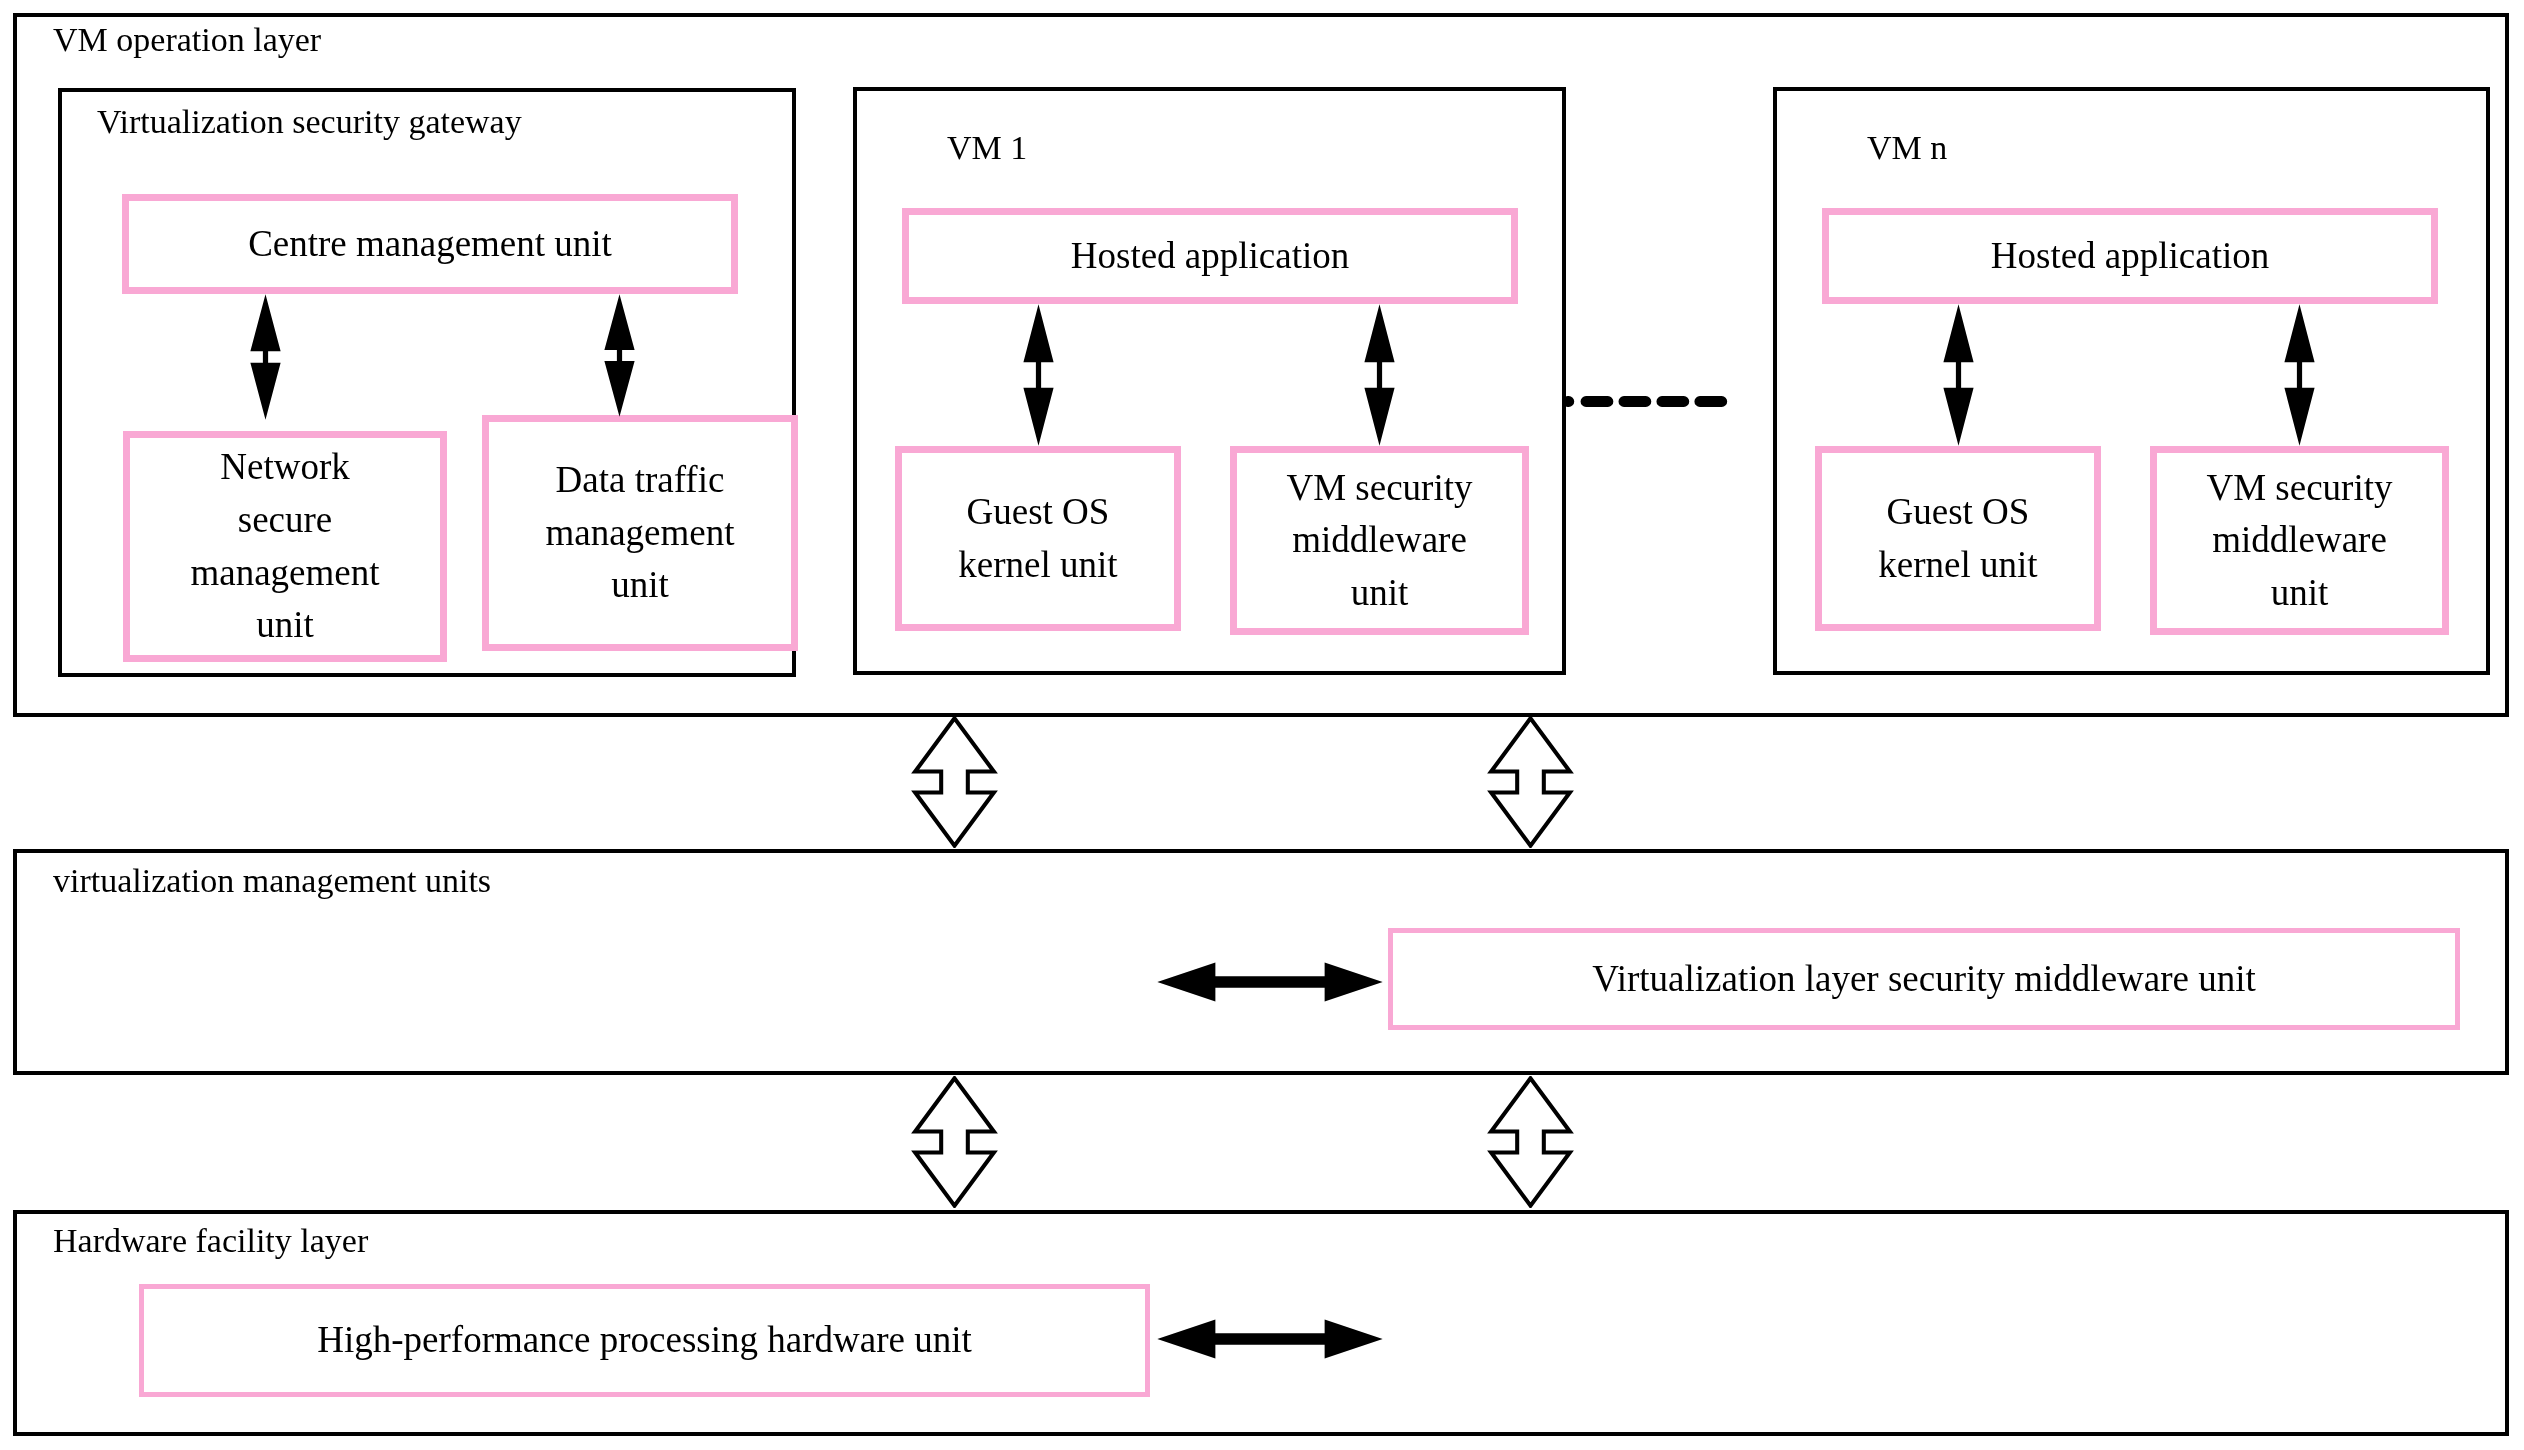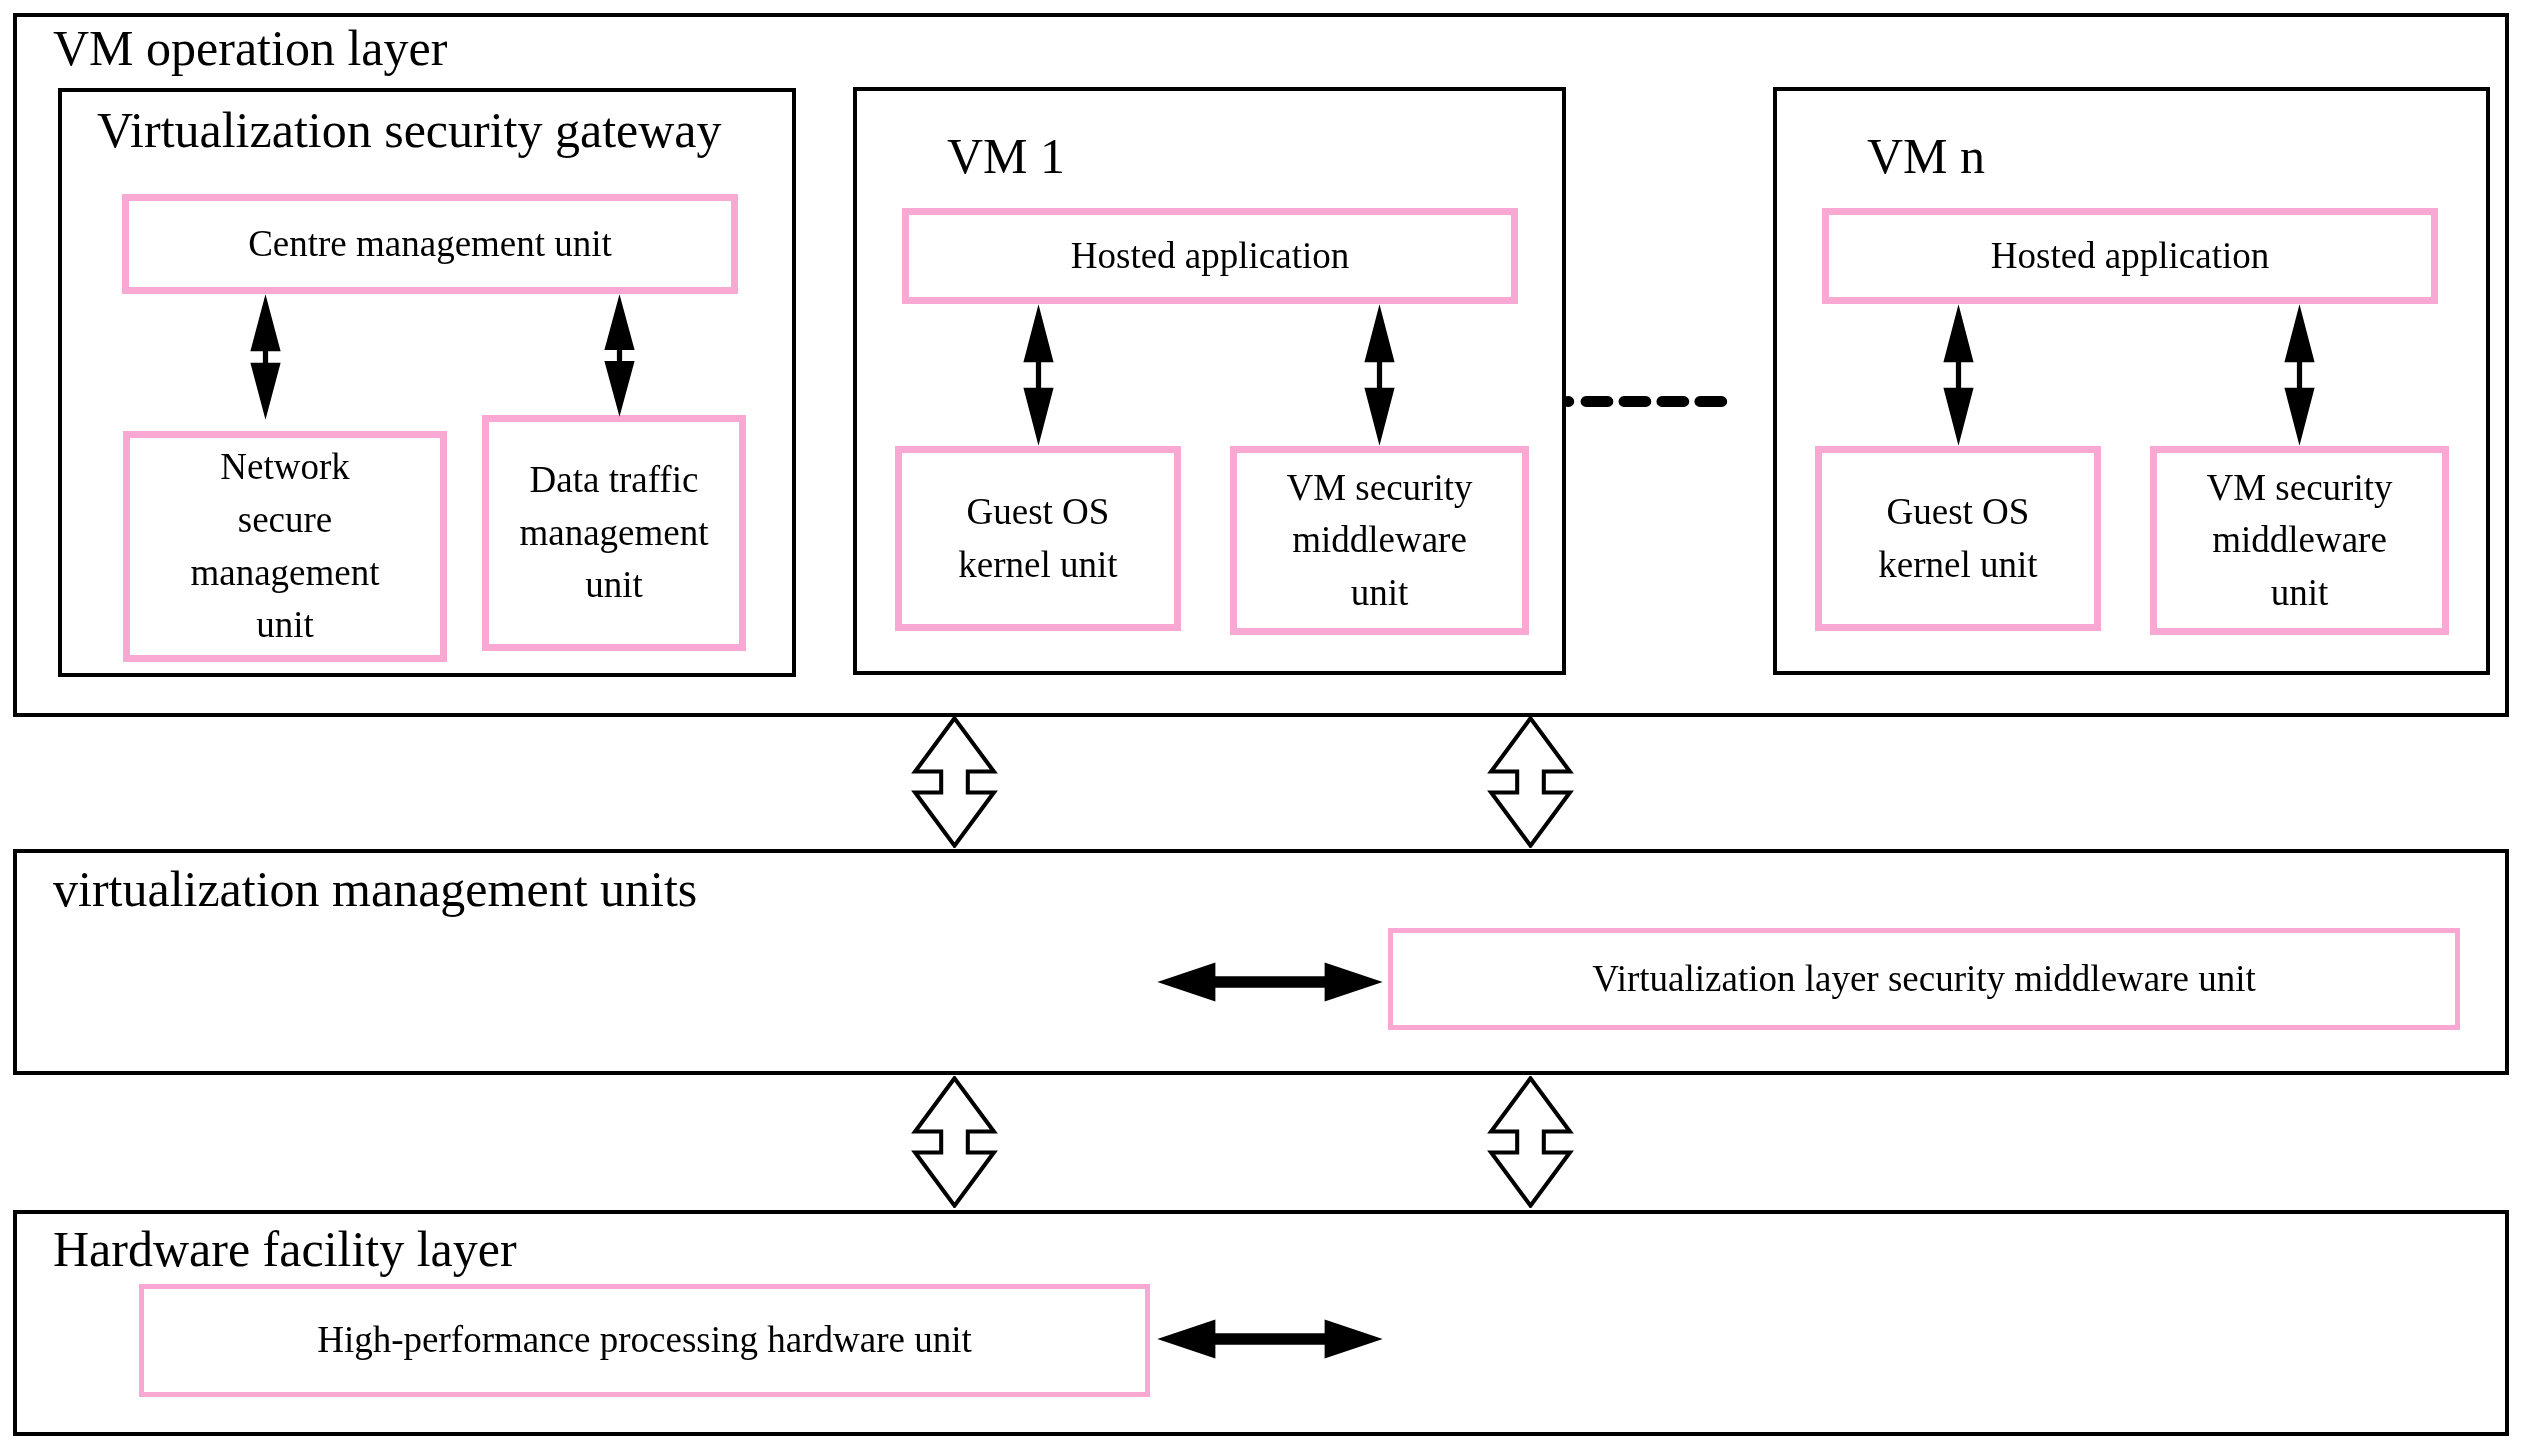--- a/index.html
+++ b/index.html
@@ -20,21 +20,21 @@
     display: flex;
     align-items: center;
     justify-content: center;
     text-align: center;
     font-size: 37px;
     line-height: 1.42;
   }
   .unit-box.thin { border-width: 5.8px; }
   .prewrap { white-space: pre-line; }
   .title-label {
-    font-size: 50px;
+    font-size: 34px;
     white-space: nowrap;
     line-height: 1.1;
   }
   svg { display: block; }
 </style>
 </head>
 <body>
 
 <div id="canvas">
 
@@ -44,21 +44,21 @@
   <div class="abs group-box" style="left:58px; top:88px; width:738px; height:589px;"></div>
   <div class="abs title-label" style="left:97px; top:103px;">Virtualization security gateway</div>
 
   <div class="abs unit-box" style="left:122px; top:194px; width:616px; height:100px;">Centre management unit</div>
 
   <div class="abs unit-box prewrap" style="left:123px; top:431px; width:324px; height:231px;">Network
 secure
 management
 unit</div>
 
-  <div class="abs unit-box prewrap" style="left:482px; top:415px; width:264px; height:236px;">Data traffic
+  <div class="abs unit-box prewrap" style="left:482px; top:415px; width:316px; height:236px;">Data traffic
 management
 unit</div>
 
   <svg class="abs" style="left:248px; top:293px;" width="35" height="128" viewBox="0 0 60 220">
     <polygon points="30,2 4,100 25.5,100 25.5,120 4,120 30,218 56,120 34.5,120 34.5,100 56,100" fill="#000"></polygon>
   </svg>
   <svg class="abs" style="left:602px; top:293px;" width="35" height="125" viewBox="0 0 60 215">
     <polygon points="30,2 4,98 25.5,98 25.5,117 4,117 30,213 56,117 34.5,117 34.5,98 56,98" fill="#000"></polygon>
   </svg>
 

